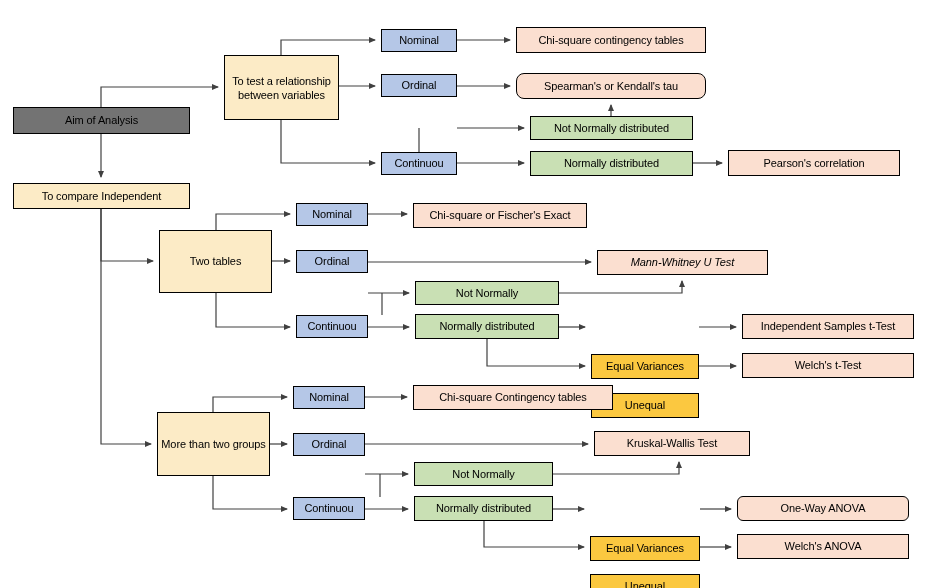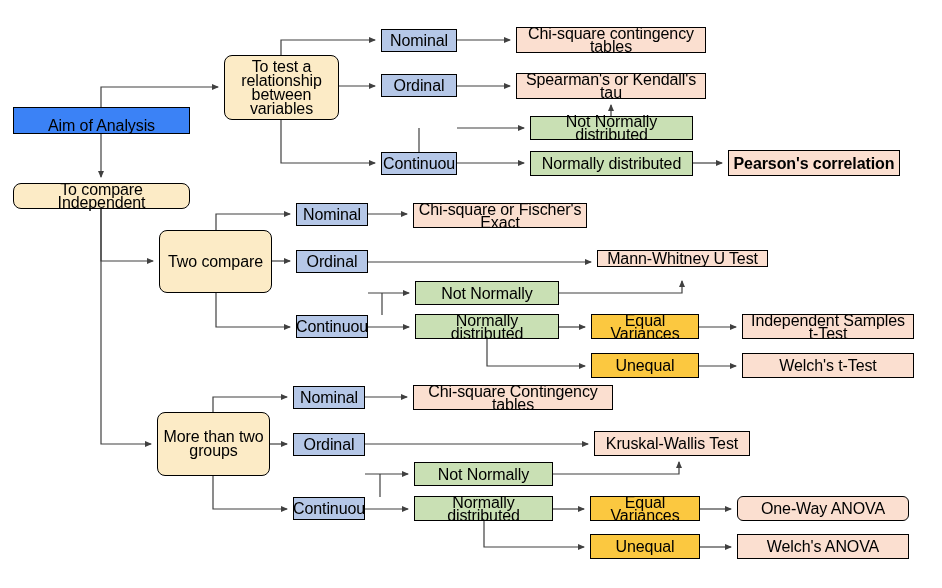--- a/index.html
+++ b/index.html
@@ -27,32 +27,32 @@
   }
   .node {
     position: absolute;
     box-sizing: border-box;
     border: 1px solid #000000;
     display: flex;
     align-items: center;
     justify-content: center;
     text-align: center;
     color: #000000;
-    font-size: 16px;
+    font-size: 11px;
     line-height: 13px;
     padding: 1px 3px;
     letter-spacing: -0.1px;
     z-index: 2;
   }
-  .n-white  { background: #3b82f6; align-items: flex-end; }
-  .n-cream  { background: #FCEBC6; border-radius: 8px; }
+  .n-white  { background: #737373; }
+  .n-cream  { background: #FCEBC6; }
   .n-blue   { background: #B5C7E7; }
   .n-green  { background: #C9E0B4; }
   .n-peach  { background: #FBDFD0; }
-  .n-gold   { background: #FBC840; }
+  .n-gold   { background: #FBC840; margin-top: 40px; }
   .multi { line-height: 14px; }
 </style>
 </head>
 <body>
 
 <div id="canvas">
   <svg id="edges" viewBox="0 0 942 588" width="942" height="588">
       <defs>
         <marker id="arrow" markerWidth="7" markerHeight="7" refX="6" refY="3" orient="auto" markerUnits="userSpaceOnUse">
           <path d="M0,0 L7,3 L0,6 z" fill="#404040"></path>
@@ -113,48 +113,48 @@
     </div>
     <div class="node n-blue" style="left: 381px; top: 74px; width: 76px; height: 23px;">
       <span>Ordinal</span>
     </div>
     <div class="node n-blue" style="left: 381px; top: 152px; width: 76px; height: 23px;">
       <span>Continuou</span>
     </div>
     <div class="node n-peach" style="left: 516px; top: 27px; width: 190px; height: 26px;">
       <span>Chi-square contingency tables</span>
     </div>
-    <div class="node n-peach" style="left: 516px; top: 73px; width: 190px; height: 26px;">
+    <div class="node n-peach" style="left: 516px; top: 73px; width: 190px; height: 26px; border-radius: 8px;">
       <span>Spearman's or Kendall's tau</span>
     </div>
     <div class="node n-green" style="left: 530px; top: 116px; width: 163px; height: 24px;">
       <span>Not Normally distributed</span>
     </div>
     <div class="node n-green" style="left: 530px; top: 151px; width: 163px; height: 25px;">
       <span>Normally distributed</span>
     </div>
-    <div class="node n-peach" style="left: 728px; top: 150px; width: 172px; height: 26px; font-weight: bold;">
+    <div class="node n-peach" style="left: 728px; top: 150px; width: 172px; height: 26px;">
       <span>Pearson's correlation</span>
     </div>
     <div class="node n-cream" style="left: 159px; top: 230px; width: 113px; height: 63px;">
-      <span>Two compare</span>
+      <span>Two tables</span>
     </div>
     <div class="node n-blue" style="left: 296px; top: 203px; width: 72px; height: 23px;">
       <span>Nominal</span>
     </div>
     <div class="node n-blue" style="left: 296px; top: 250px; width: 72px; height: 23px;">
       <span>Ordinal</span>
     </div>
     <div class="node n-blue" style="left: 296px; top: 315px; width: 72px; height: 23px;">
       <span>Continuou</span>
     </div>
     <div class="node n-peach" style="left: 413px; top: 203px; width: 174px; height: 25px;">
       <span>Chi-square or Fischer's Exact</span>
     </div>
-    <div class="node n-peach" style="left: 597px; top: 250px; width: 171px; height: 17px;">
+    <div class="node n-peach" style="left: 597px; top: 250px; width: 171px; height: 25px; font-style: italic;">
       <span>Mann-Whitney U Test</span>
     </div>
     <div class="node n-green" style="left: 415px; top: 281px; width: 144px; height: 24px;">
       <span>Not Normally</span>
     </div>
     <div class="node n-green" style="left: 415px; top: 314px; width: 144px; height: 25px;">
       <span>Normally distributed</span>
     </div>
     <div class="node n-gold" style="left: 591px; top: 314px; width: 108px; height: 25px;">
       <span>Equal Variances</span>

